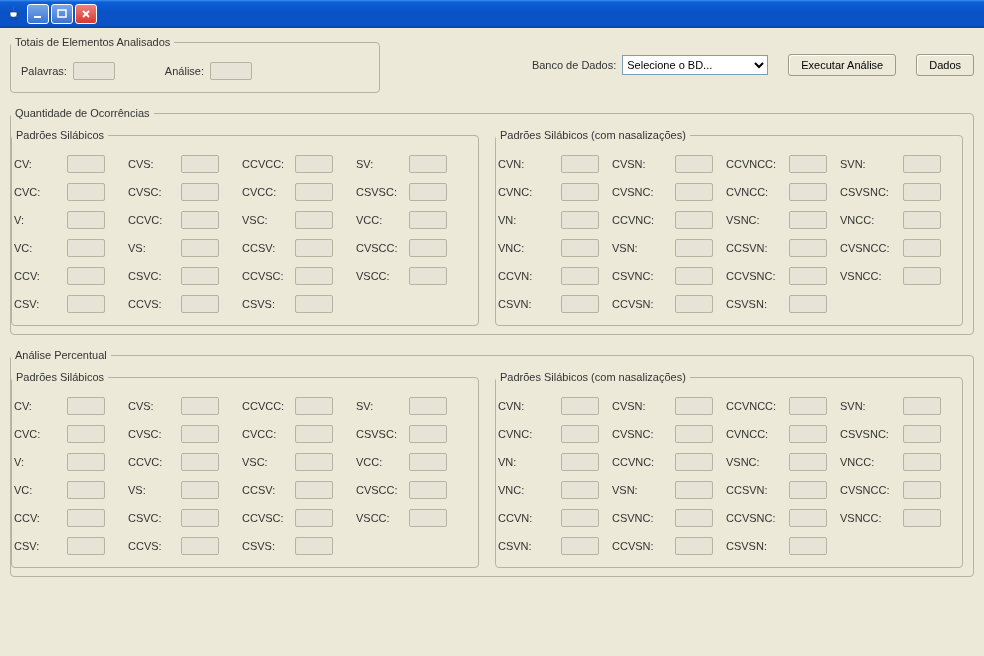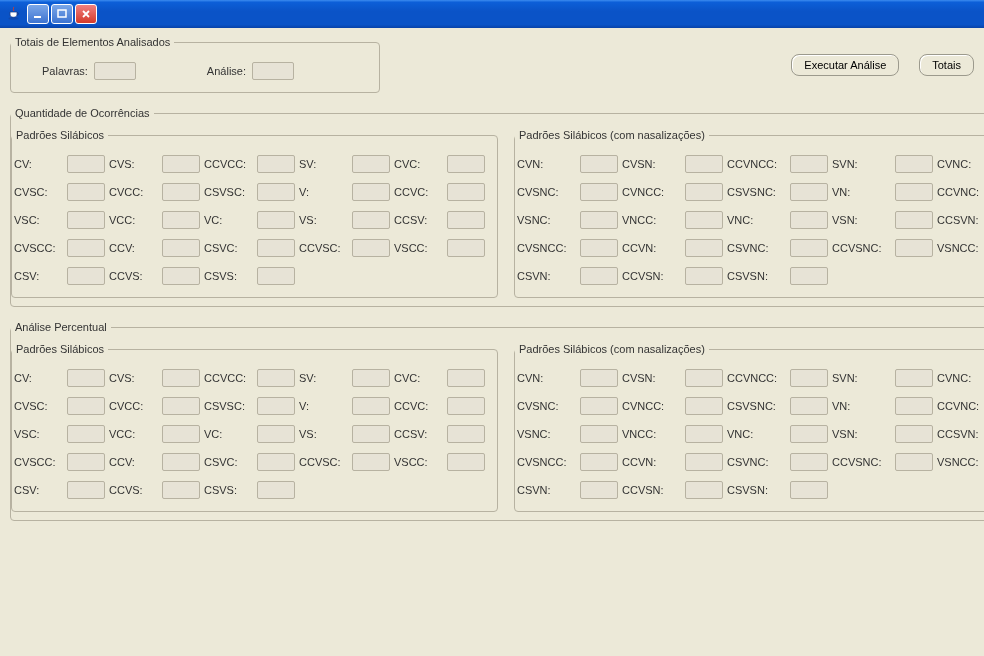--- a/index.html
+++ b/index.html
@@ -68,21 +68,21 @@
   }
   .totais {
     width: 370px;
   }
   .totais .fields {
     display:flex;
     gap: 50px;
     align-items:center;
     padding: 4px 10px 4px 10px;
   }
-  .lblval { display:flex; align-items:center; gap:6px;margin-left:21px; }
+  .lblval { display:flex; align-items:center; gap:6px; }
   .lbl { color:#333; }
   .valbox {
     width: 42px; height:18px;
     background:#e7e3d6;
     border:1px solid #b7b2a1;
     border-radius:2px;
     display:inline-block;
   }
   .valbox.w38 { width:38px; }
 
@@ -100,35 +100,35 @@
     font: 11px Tahoma, Arial, sans-serif;
     background:#fff;
     border:1px solid #7f9db9;
   }
   button.btn {
     height: 22px;
     padding: 0 12px;
     font: 11px Tahoma, Arial, sans-serif;
     background:#ece9d8;
     border:1px solid #9c9a8d;
-    border-radius:8px;
+    border-radius:3px;
     box-shadow: inset 1px 1px 0 #fff;
   }
 
   .occ { margin-bottom: 14px; }
   .occ .panels, .rel .panels {
     display:flex;
     gap: 16px;
   }
   .panel {
     flex:1;
   }
   .grid {
     display:grid;
-    grid-template-columns: repeat(5, 1fr);
+    grid-template-columns: repeat(4, 1fr);
     column-gap:4px;
     row-gap:10px;
     padding:4px 2px;
   }
   .cell { display:flex; align-items:center; gap:5px; }
   .cell .lbl { width:48px; text-align:left; white-space:nowrap; }
   .panel.nasal .cell .lbl { width:58px; }
 </style>
 </head>
 <body>
@@ -172,22 +172,28 @@
           <span class="valbox"></span>
         </div>
         <div class="lblval">
           <span class="lbl">Análise:</span>
           <span class="valbox"></span>
         </div>
       </div>
     </fieldset>
 
     <div class="toprest">
+      <div class="bd">
+        <span class="lbl">Banco de Dados:</span>
+        <select class="combo">
+          <option>Selecione o BD...</option>
+        </select>
+      </div>
       <button class="btn">Executar Análise</button>
-      <button class="btn">Totais</button>
+      <button class="btn">Dados</button>
     </div>
   </div>
 
   <fieldset class="occ">
     <legend>Quantidade de Ocorrências</legend>
     <div class="panels">
       <fieldset class="panel">
         <legend>Padrões Silábicos</legend>
         <div class="grid" id="occ-pat">
             <div class="cell">

